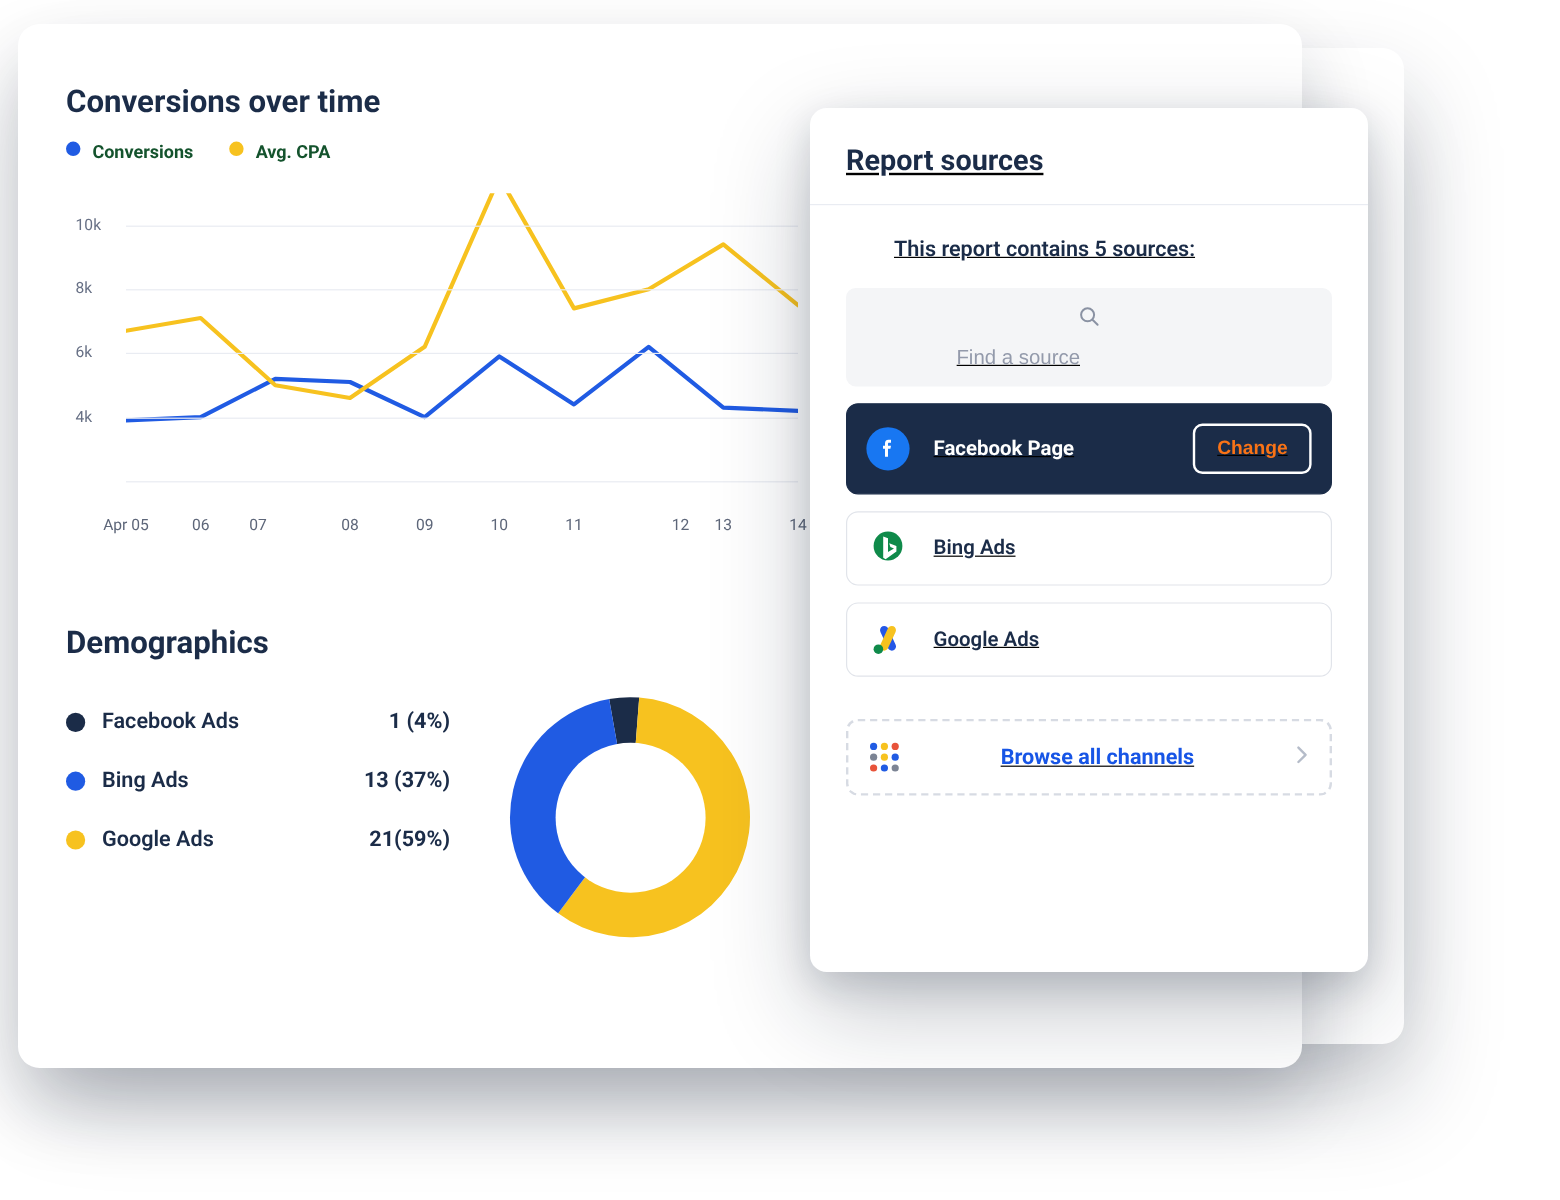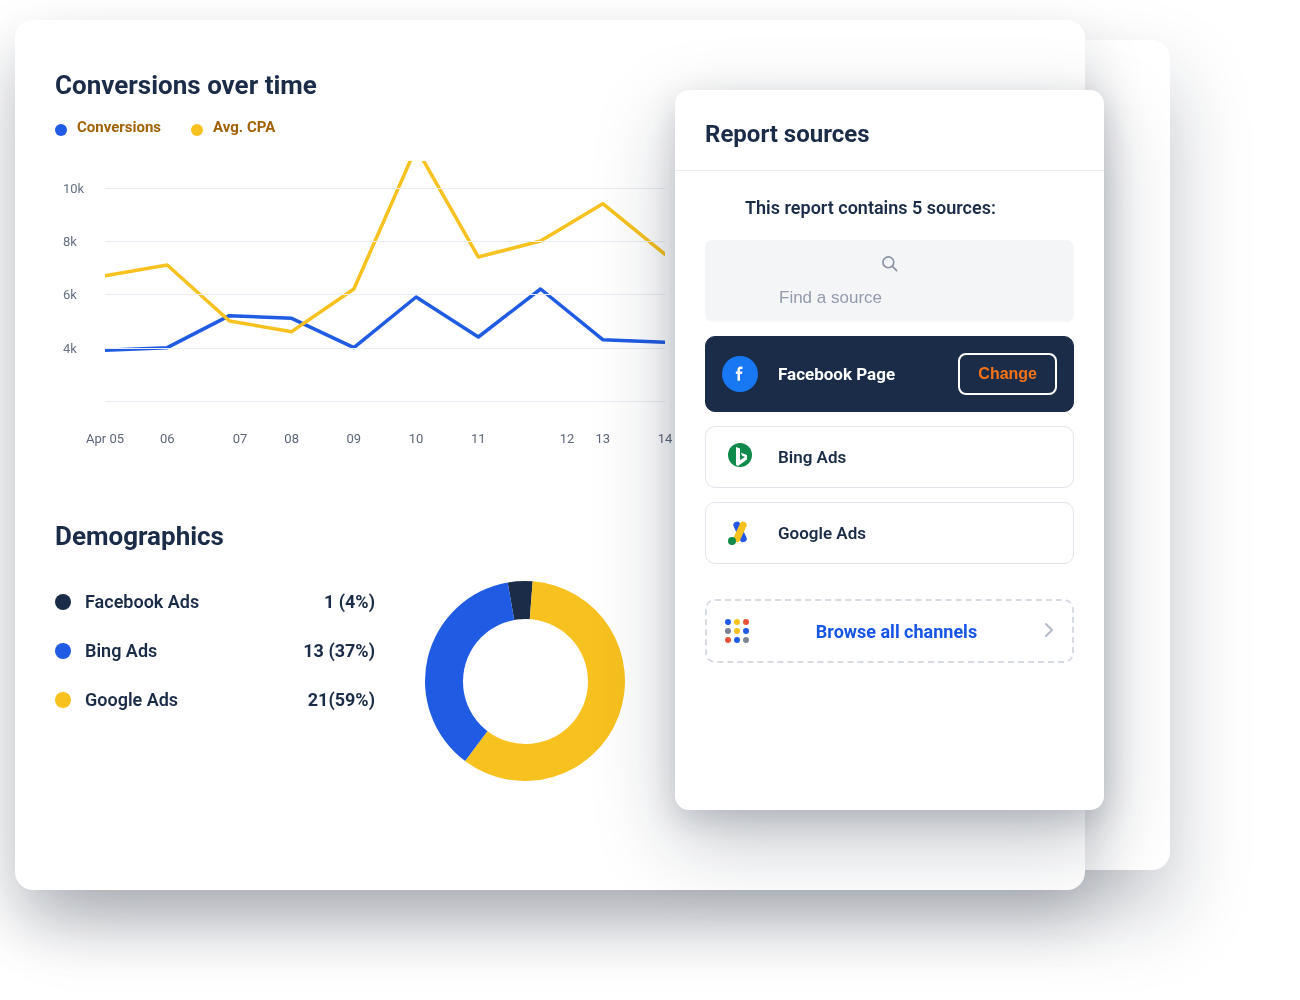--- a/index.html
+++ b/index.html
@@ -13,43 +13,44 @@
     box-shadow:0 40px 80px rgba(14,26,46,0.25);
   }
   .main-card {
     position:absolute; top:20px; left:15px; width:1070px; height:870px;
     background:#fff; border-radius:18px;
     box-shadow:0 30px 60px rgba(14,26,46,0.20);
     padding:50px 40px;
   }
   .h2 { font-size:26px; font-weight:700; color:#1b2c48; }
   .legend-row { display:flex; gap:30px; margin-top:18px;}
-  .legend-item { display:flex; align-items:flex-end; gap:10px; font-size:15px; font-weight:700; color:#a16207;}
+  .legend-item { display:flex; align-items:flex-start; gap:10px; font-size:15px; font-weight:700; color:#14532d;}
   .dot { width:12px; height:12px; border-radius:50%; display:inline-block;}
   .chart-area { position:relative; width:610px; height:280px; margin-top:25px;}
   .y-tick { position:absolute; left:8px; font-size:13px; color:#677085; transform:translateY(-50%);}
   .grid-line { position:absolute; left:50px; right:0; border-top:1px solid #e9ecf2;}
   .x-tick { position:absolute; bottom:-5px; font-size:13px; color:#5d6679; transform:translateX(-50%);}
   svg.lines { position:absolute; left:50px; top:0; }
 
   .demo { margin-top:80px; }
   .demo-grid { display:flex; gap:30px; align-items:flex-start; margin-top:40px;}
   .demo-list { width:320px; display:flex; flex-direction:column; gap:28px;}
   .demo-row { display:flex; align-items:center; gap:14px;}
   .demo-label { font-size:18px; font-weight:600; color:#1b2c48; flex:1;}
   .demo-value { font-size:18px; font-weight:700; color:#1b2c48;}
   .donut { position:relative; width:240px; height:240px; margin-top:-30px;}
   .donut svg{ transform:rotate(-90deg); }
   .donut .hole { position:absolute; inset:0; margin:auto; width:125px; height:125px; border-radius:50%; background:#fff;}
 
   .panel {
-    position:absolute; top:90px; left:675px; width:429px; height:720px;
+    position:absolute; top:90px; left:675px; width:465px; height:720px;
     background:#fff; border-radius:14px;
     box-shadow:0 30px 80px rgba(14,26,46,0.25), 0 10px 30px rgba(14,26,46,0.15);
     padding:30px 0 0 0;
+    text-decoration:underline;
   }
   .panel-h { font-size:24px; font-weight:700; color:#1b2c48; padding:0 30px 22px 30px;}
   .panel-divider { border-top:1px solid #e9ecf2;}
   .panel-sub { font-size:18px; font-weight:600; color:#1b2c48; padding:26px 30px 22px 30px;margin-left:40px;}
   .panel-body { padding:0 30px;}
   .search-box { display:flex; align-items:center; gap:14px; background:#f4f5f7; border-radius:8px; padding:14px 16px;flex-direction:column;}
   .search-box input { border:none; background:transparent; font-size:17px; color:#7c8494; outline:none; flex:1;}
   .search-box input::placeholder{color:#939aab;}
   .src-item { display:flex; align-items:center; gap:20px; border:1px solid #e1e4ea; border-radius:10px; padding:12px 16px; margin-top:14px;}
   .src-item.selected { background:#1b2c48; border-color:#1b2c48; color:#fff; padding:16px;}
@@ -92,21 +93,21 @@
       <div class="grid-line" style="top: 186.667px;"></div>
       <div class="y-tick" style="top: 186.667px;">4k</div>
       <div class="grid-line" style="top: 133.333px;"></div>
       <div class="y-tick" style="top: 133.333px;">6k</div>
       <div class="grid-line" style="top: 80px;"></div>
       <div class="y-tick" style="top: 80px;">8k</div>
       <div class="grid-line" style="top: 26.6667px;"></div>
       <div class="y-tick" style="top: 26.6667px;">10k</div>
       <div class="x-tick" style="left: 50px;">Apr 05</div>
       <div class="x-tick" style="left: 112.222px;">06</div>
-      <div class="x-tick" style="left: 185px;">07</div>
+      <div class="x-tick" style="left: 160px;">07</div>
       <div class="x-tick" style="left: 236.667px;">08</div>
       <div class="x-tick" style="left: 298.889px;">09</div>
       <div class="x-tick" style="left: 361.111px;">10</div>
       <div class="x-tick" style="left: 423.333px;">11</div>
       <div class="x-tick" style="left: 512px;">12</div>
       <div class="x-tick" style="left: 547.778px;">13</div>
       <div class="x-tick" style="left: 610px;">14</div>
     </div>
 
   <div class="demo">

